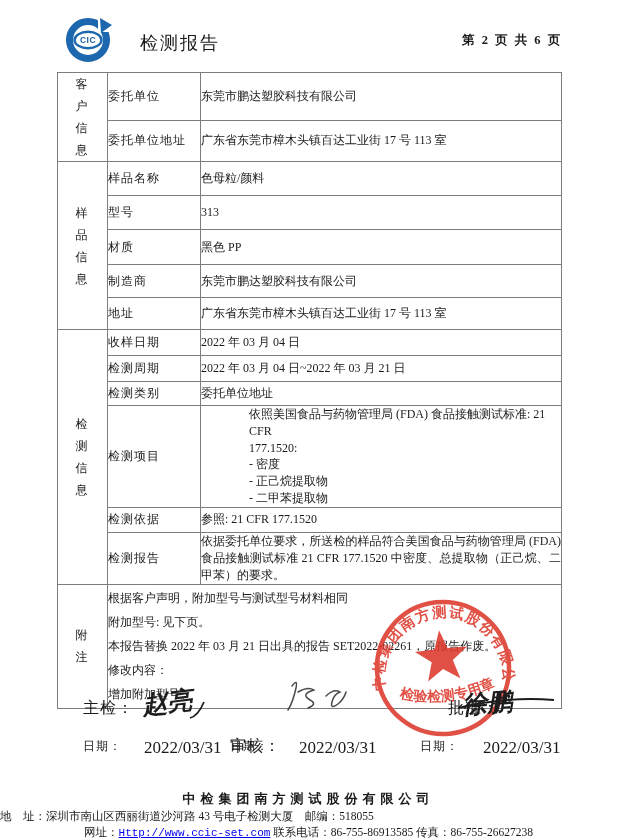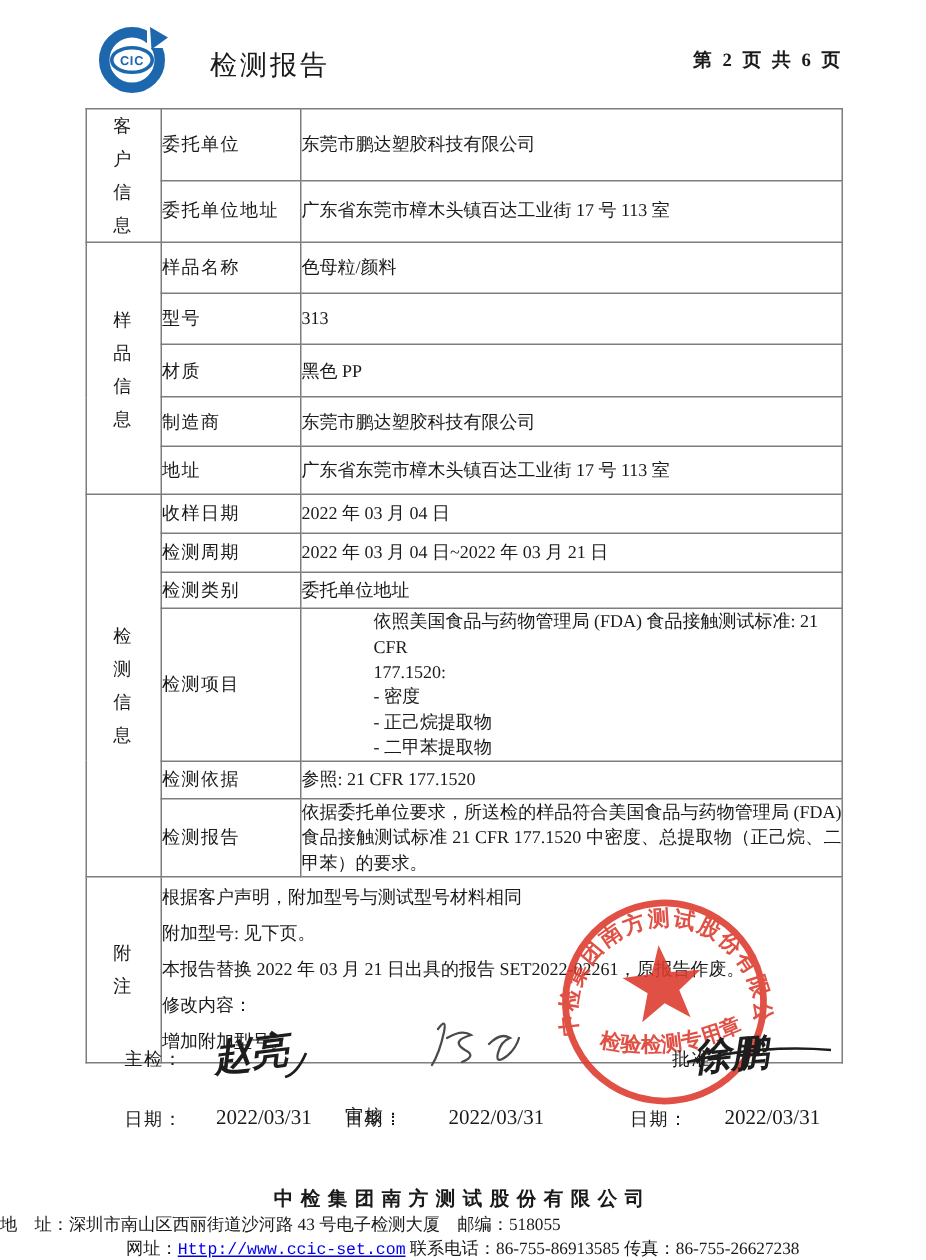--- a/index.html
+++ b/index.html
@@ -26,23 +26,23 @@
   td.cat{text-align:center;}
   td.cat .vwrap{width:2.2em;margin:0 auto;line-height:22px;letter-spacing:2px;}
   td.lbl{padding-left:10px;letter-spacing:1px;}
   td.val{padding-left:12px;padding-right:10px;line-height:17px;}
   td.val-lines{padding:5px 12px 4px 12px;vertical-align:middle;}
   td.val-lines div{line-height:16.8px;margin-left:48px;}
   td.val-just{text-align:justify;}
   td.note{padding:5px 10px 4px 12px;vertical-align:top;}
   td.note div{line-height:24px;}
   
-  .sig-label{position:absolute;font-size:12px;letter-spacing:1px;}
+  .sig-label{position:absolute;font-size:16px;letter-spacing:1px;}
   .sig-date-label{position:absolute;font-size:12px;letter-spacing:1px;}
-  .sig-date{position:absolute;font-size:14px;}
+  .sig-date{position:absolute;font-size:17px;}
   .sig-svg{position:absolute;}
   .sig-text{font-style:italic;font-weight:bold;fill:#1d1d1d;}
   
   .stamp{position:absolute;left:369px;top:594px;width:148px;height:148px;opacity:.88;z-index:5;}
   
   .foot-company{position:absolute;left:0;top:790px;width:617px;text-align:center;
     font-size:13px;font-weight:bold;letter-spacing:5px;}
   .foot-line2{position:absolute;left:0;top:809px;width:617px;text-align:left;font-size:11.5px;}
   .foot-line3{position:absolute;left:0;top:825px;width:617px;text-align:center;font-size:11.5px;}
   .foot-link{color:#0000ee;text-decoration:underline;font-family:"Liberation Mono","DejaVu Sans Mono",monospace;font-size:11px;cursor:pointer;}

